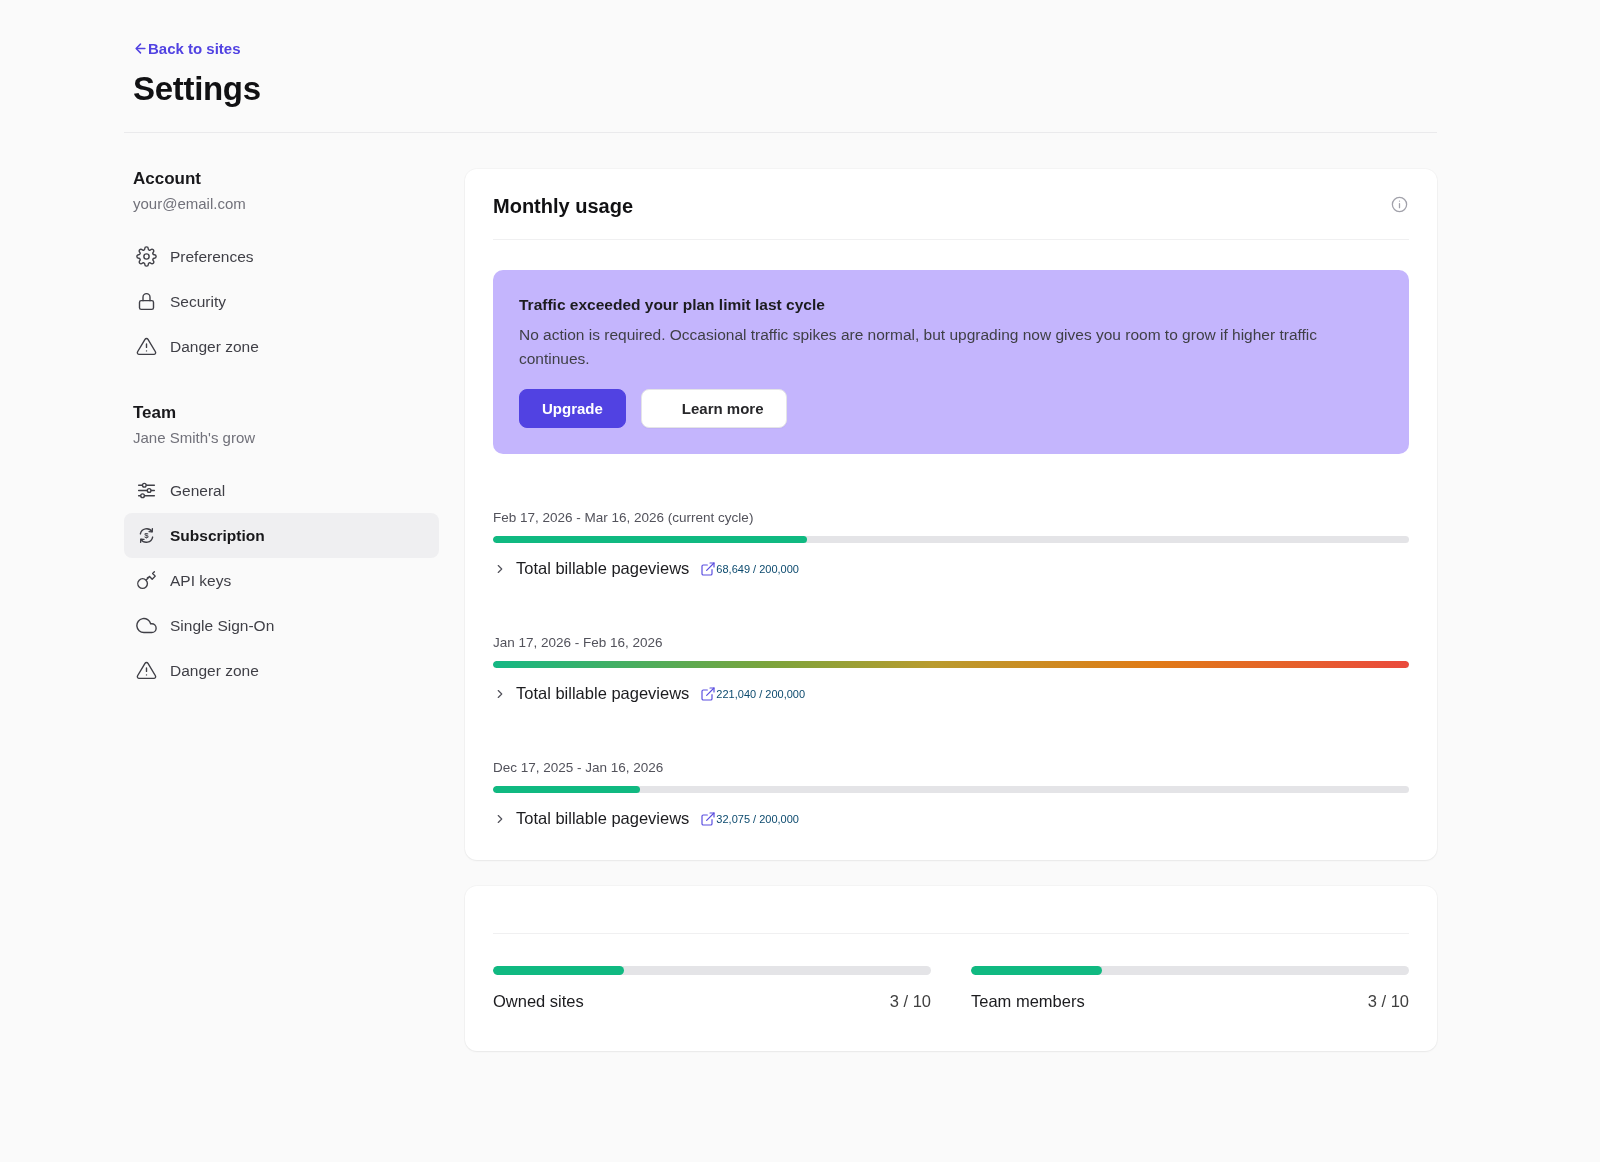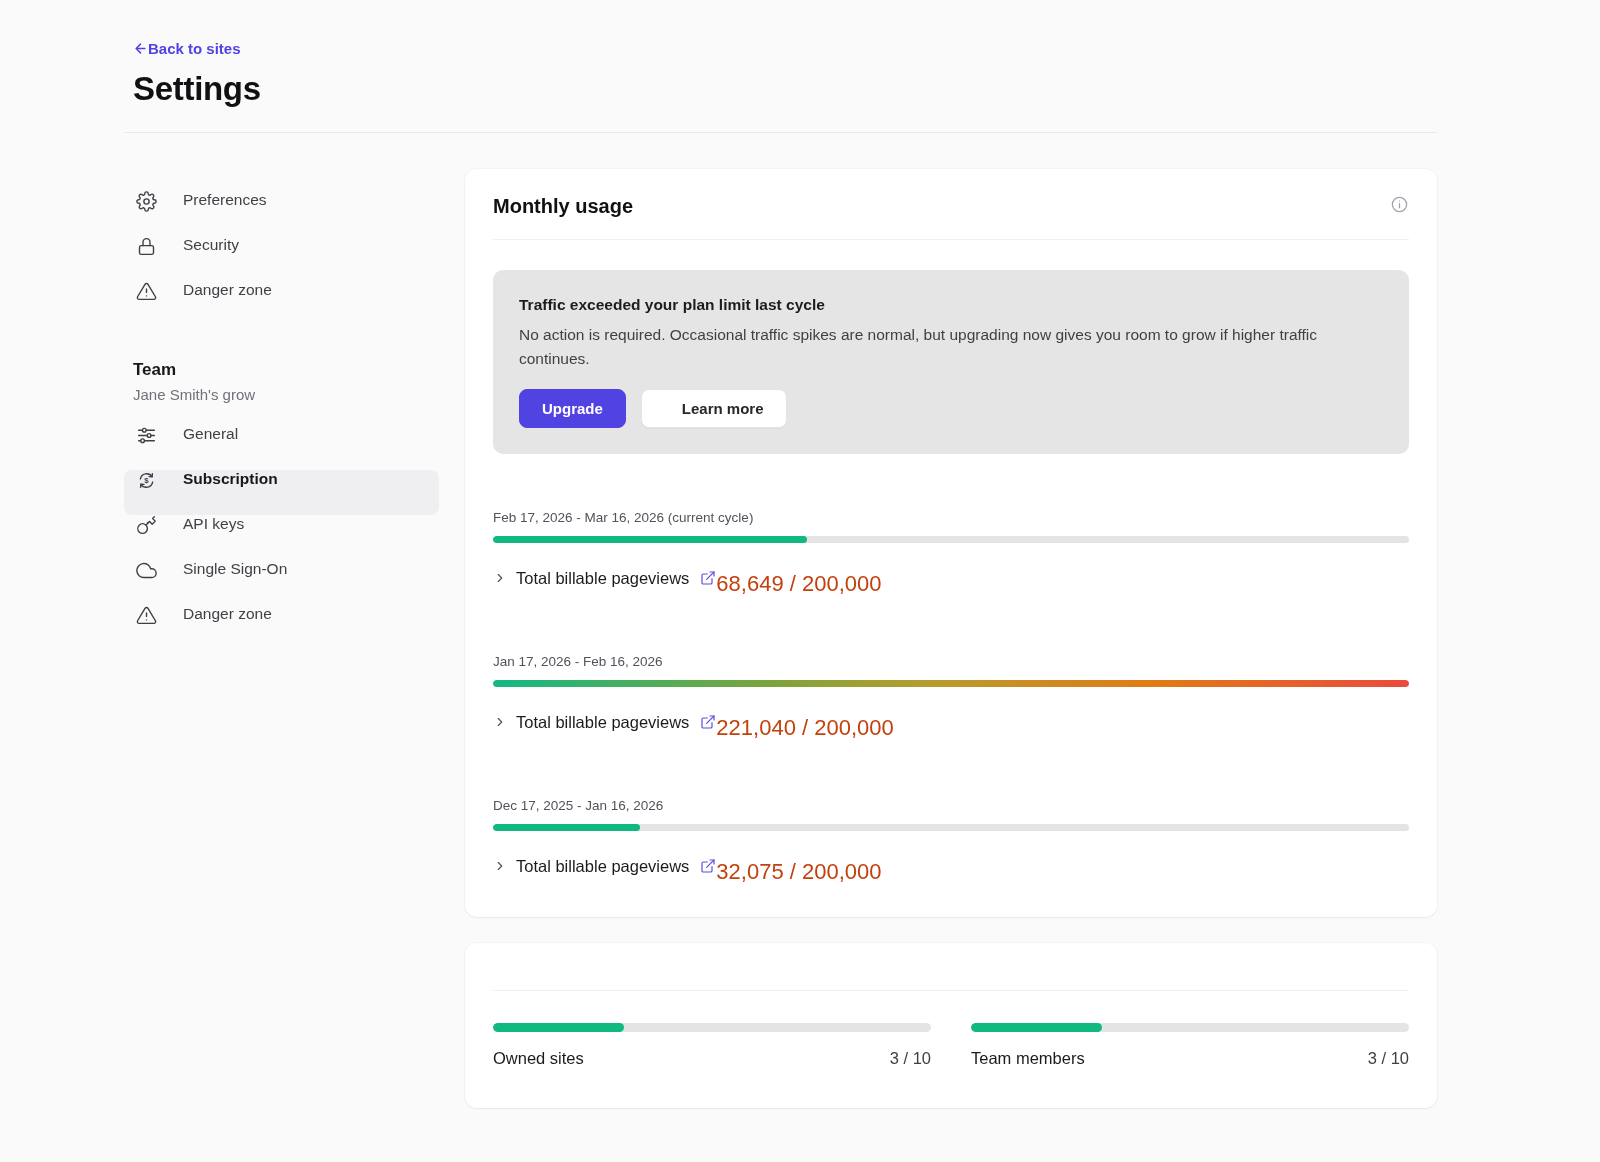--- a/index.html
+++ b/index.html
@@ -26,21 +26,21 @@
   .content { display: flex; gap: 26px; margin-top: 36px; align-items: flex-start; }
   .sidebar { width: 315px; flex: none; }
   .main { flex: 1; min-width: 0; }
 
   
   .side-section { padding-left: 9px; }
   .side-heading { font-size: 17px; font-weight: 700; color: #18181b; }
   .side-sub { margin-top: 6px; font-size: 15px; color: #71717a; }
   .nav { margin-top: 22px; }
   .nav-item {
-    display: flex; gap: 26px;
+    display: flex; align-items: center; gap: 13px;
     height: 45px; padding: 0 12px; border-radius: 8px;
     cursor: pointer; color: #3f3f46;
   }
   .nav-item.active { background: #efeff1; }
   .nav-item.active .nav-label { font-weight: 700; color: #18181b; }
   .nav-icon { width: 21px; height: 21px; display: inline-flex; }
   .nav-icon svg { width: 21px; height: 21px; stroke: #3f3f46; fill: none; stroke-width: 1.6; stroke-linecap: round; stroke-linejoin: round; }
   .nav-label { font-size: 15.5px; font-weight: 500; }
   .team-section { margin-top: 34px; }
 
@@ -51,21 +51,21 @@
     padding: 26px 28px 26px 28px;
   }
   .card + .card { margin-top: 26px; }
   .card-head { display: flex; align-items: flex-start; justify-content: space-between; }
   .card-title { font-size: 20px; font-weight: 600; color: #111113; }
   .info-btn { width: 19px; height: 19px; display: inline-flex; cursor: pointer; }
   .info-btn svg { width: 19px; height: 19px; stroke: #a1a1aa; fill: none; stroke-width: 1.6; stroke-linecap: round; }
   .card-divider { margin-top: 21px; border: none; border-top: 1px solid #f0f0f1; }
 
   
-  .notice { margin-top: 30px; background: #e5e5e5; border-radius: 10px; padding: 26px; }
+  .notice { margin-top: 30px; background: #c4b5fd; border-radius: 10px; padding: 26px; }
   .notice-title { font-size: 15.5px; font-weight: 700; color: #1c1c1f; }
   .notice-body { margin-top: 9px; font-size: 15.5px; line-height: 1.55; color: #3f3f46; max-width: 880px; }
   .notice-actions { margin-top: 18px; display: flex; gap: 15px; }
   .btn { font-family: inherit; font-size: 15px; font-weight: 600; border-radius: 8px; cursor: pointer; padding: 11px 22px; line-height: 1; }
   .btn-primary { background: #5142e2; color: #ffffff; border: 1px solid #5142e2; }
   .btn-secondary { background: #ffffff; color: #27272a; border: 1px solid #e4e4e7; box-shadow: 0 1px 1px rgba(0,0,0,.03); padding-left: 40px; }
 
   
   .cycles { margin-top: 56px; }
   .cycle { margin-bottom: 57px; }
@@ -74,21 +74,21 @@
   .bar { margin-top: 11px; height: 7px; border-radius: 99px; background: #e4e4e7; overflow: hidden; }
   .bar-fill { height: 100%; border-radius: 99px; background: #10b981; }
   .bar-fill.gradient { background: linear-gradient(90deg, #14b884 0%, #7ba43c 30%, #b99b2e 48%, #e07b16 72%, #ea4a3d 100%); }
   .cycle-row { margin-top: 16px; display: flex; align-items: center; }
   .cycle-left { display: flex; align-items: center; gap: 9px; cursor: pointer; }
   .chev { display: inline-flex; width: 14px; height: 14px; }
   .chev svg { width: 14px; height: 14px; stroke: #52525b; fill: none; stroke-width: 2; stroke-linecap: round; stroke-linejoin: round; }
   .cycle-metric { font-size: 16.5px; color: #1c1c1f; }
   .ext { display: inline-flex; width: 16px; height: 16px; margin-left: 2px; cursor: pointer; }
   .ext svg { width: 16px; height: 16px; stroke: #5b4fe0; fill: none; stroke-width: 1.8; stroke-linecap: round; stroke-linejoin: round; }
-  .cycle-value { font-size: 22px; color: #c2410c; margin-top: 12px; }
+  .cycle-value { font-size: 11px; color: #0c4a6e; }
 
   
   .meters { margin-top: 32px; display: flex; gap: 40px; padding-bottom: 14px; }
   .meter { flex: 1; }
   .meter .bar { margin-top: 0; height: 9px; }
   .meter-row { margin-top: 17px; display: flex; justify-content: space-between; align-items: center; }
   .meter-label { font-size: 16.5px; color: #1c1c1f; }
   .meter-value { font-size: 16.5px; color: #404040; }
 </style>
 </head>
@@ -107,20 +107,24 @@
       <span>Back to sites</span>
     </a>
     <div class="page-title">Settings</div>
   </div>
   <hr class="header-divider">
 
   <div class="content">
 
     <div class="sidebar">
 
+      <div class="side-section">
+        <div class="side-heading">Account</div>
+        <div class="side-sub">your@email.com</div>
+      </div>
 
       <div class="nav">
         <div class="nav-item">
           <span class="nav-icon">
             <svg viewBox="0 0 24 24">
                 <circle cx="12" cy="12" r="3"></circle>
                 <path d="M19.4 15a1.65 1.65 0 0 0 .33 1.82l.06.06a2 2 0 0 1 0 2.83 2 2 0 0 1-2.83 0l-.06-.06a1.65 1.65 0 0 0-1.82-.33 1.65 1.65 0 0 0-1 1.51V21a2 2 0 0 1-2 2 2 2 0 0 1-2-2v-.09A1.65 1.65 0 0 0 9 19.4a1.65 1.65 0 0 0-1.82.33l-.06.06a2 2 0 0 1-2.83 0 2 2 0 0 1 0-2.83l.06-.06a1.65 1.65 0 0 0 .33-1.82 1.65 1.65 0 0 0-1.51-1H3a2 2 0 0 1-2-2 2 2 0 0 1 2-2h.09A1.65 1.65 0 0 0 4.6 9a1.65 1.65 0 0 0-.33-1.82l-.06-.06a2 2 0 0 1 0-2.83 2 2 0 0 1 2.83 0l.06.06a1.65 1.65 0 0 0 1.82.33H9a1.65 1.65 0 0 0 1-1.51V3a2 2 0 0 1 2-2 2 2 0 0 1 2 2v.09a1.65 1.65 0 0 0 1 1.51 1.65 1.65 0 0 0 1.82-.33l.06-.06a2 2 0 0 1 2.83 0 2 2 0 0 1 0 2.83l-.06.06a1.65 1.65 0 0 0-.33 1.82V9a1.65 1.65 0 0 0 1.51 1H21a2 2 0 0 1 2 2 2 2 0 0 1-2 2h-.09a1.65 1.65 0 0 0-1.51 1z"></path>
               </svg>
           </span>
           <span class="nav-label">Preferences</span>

